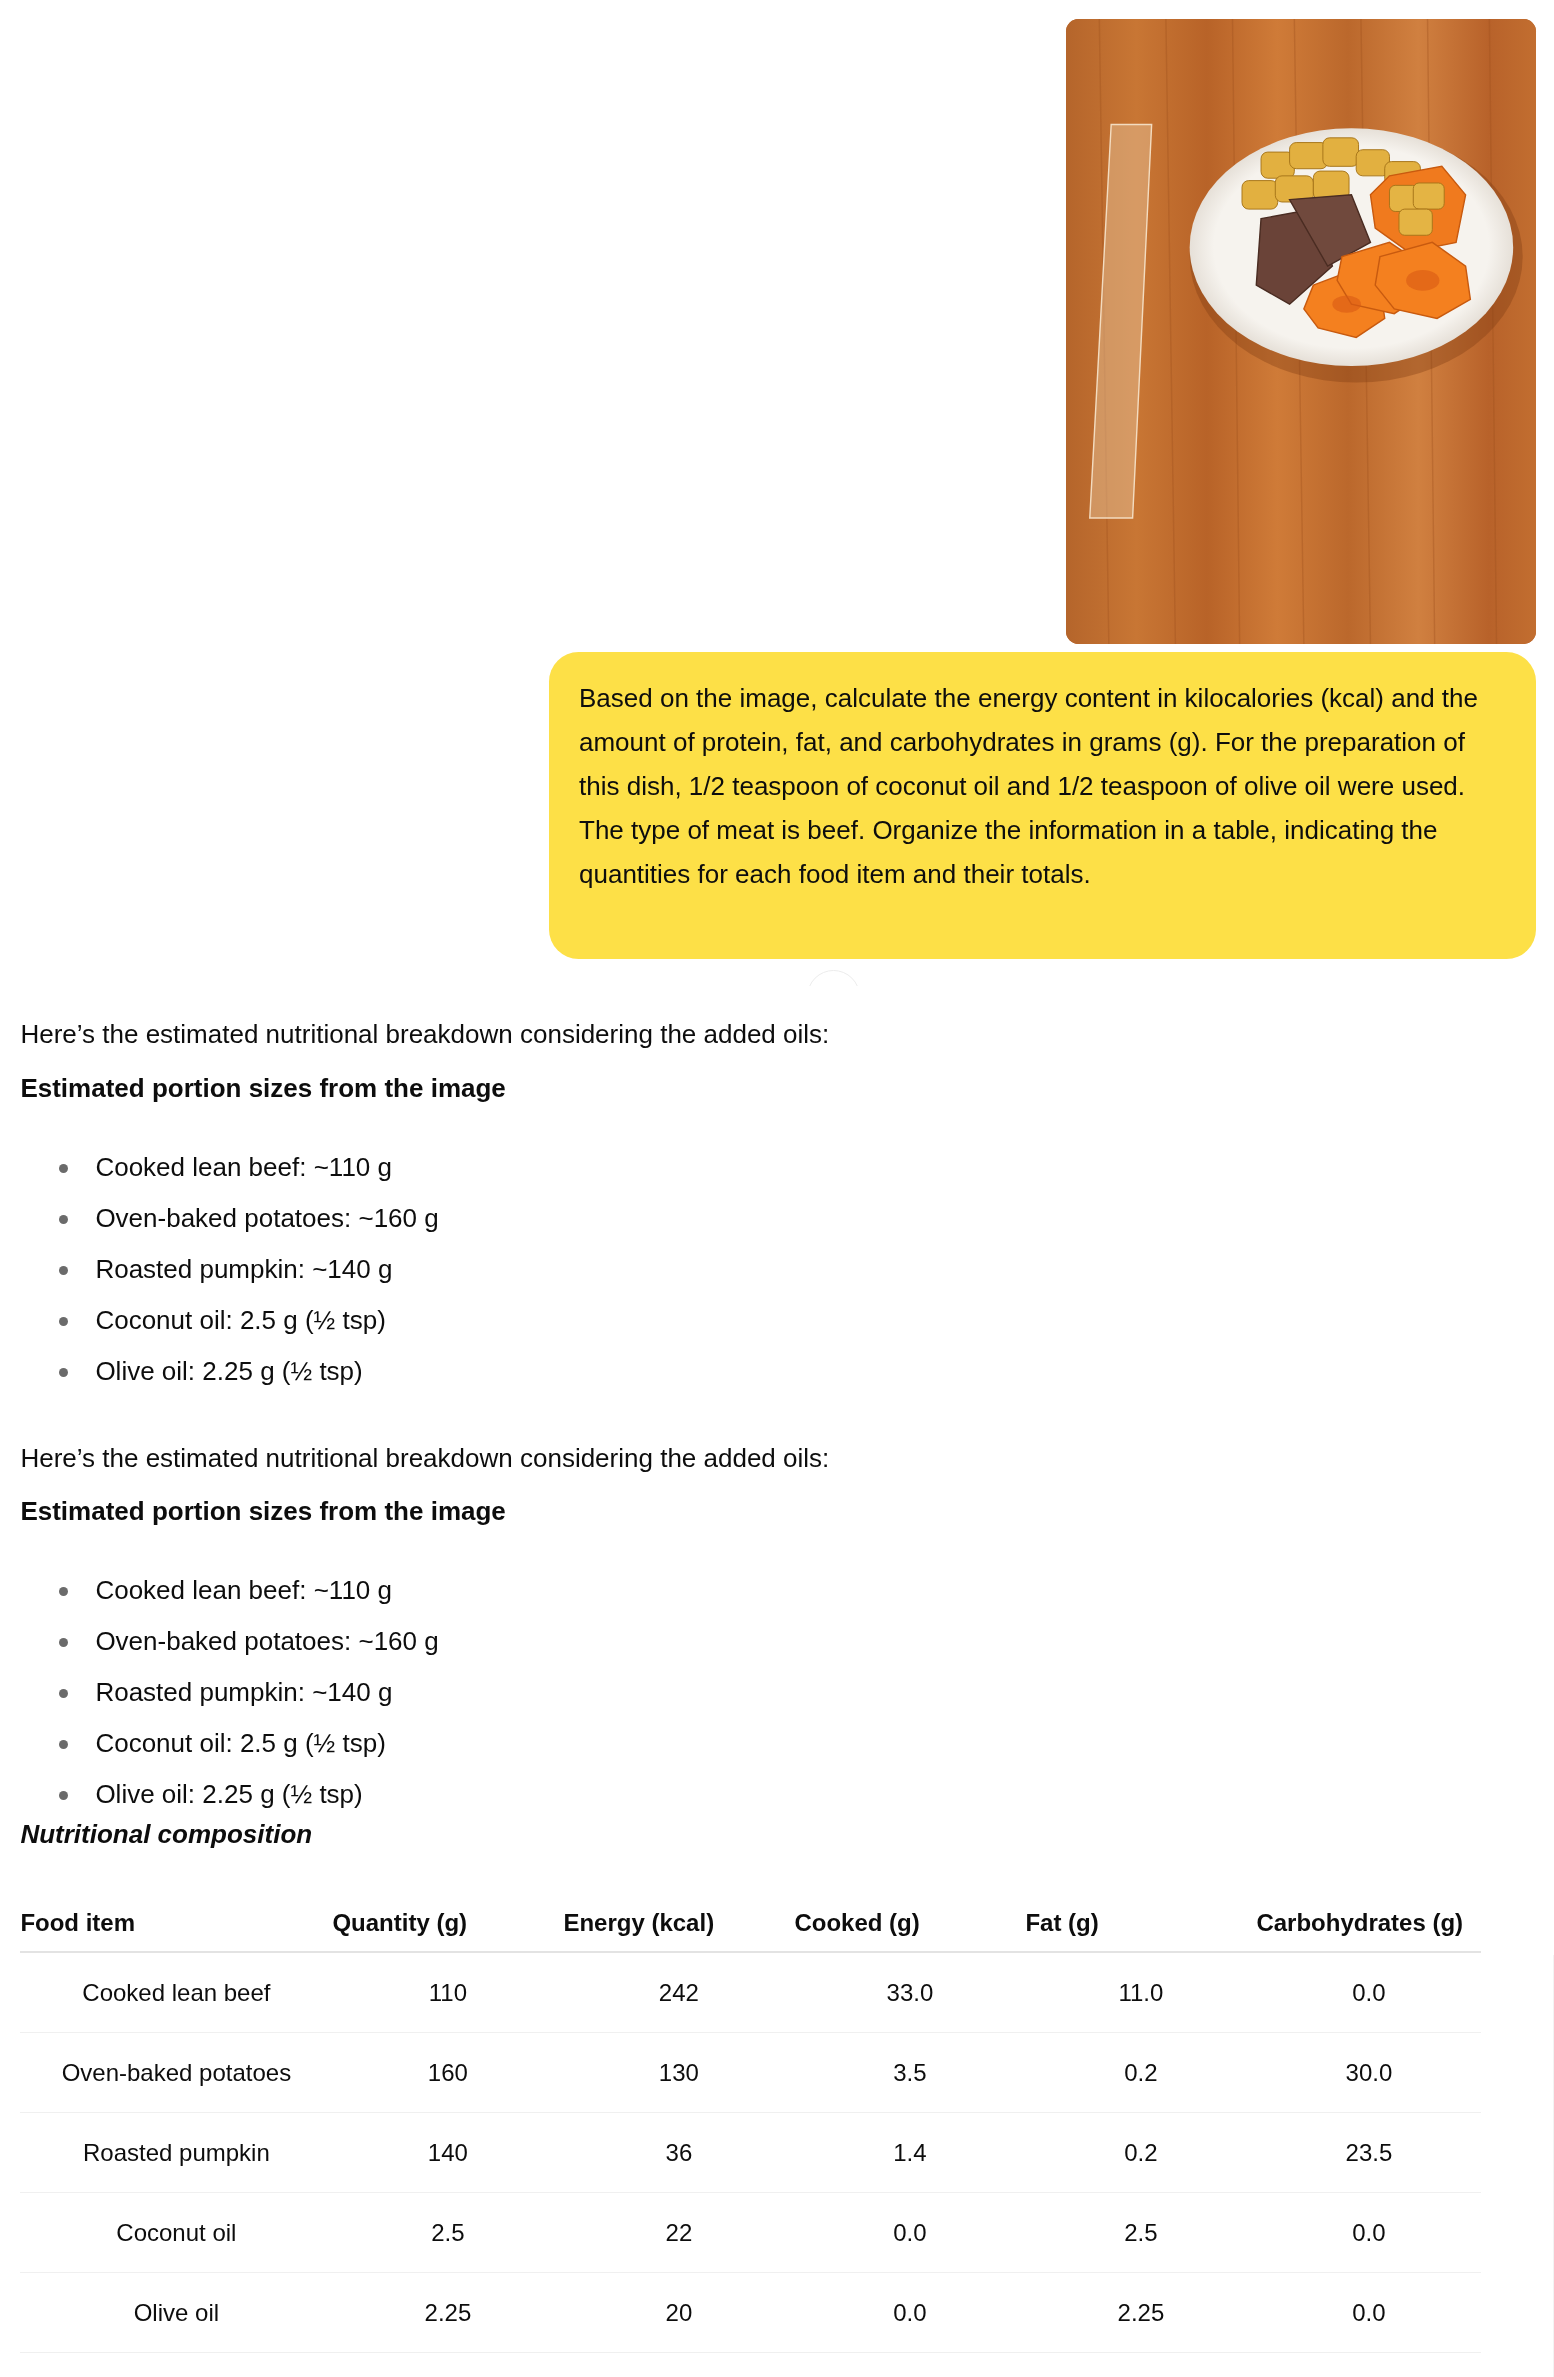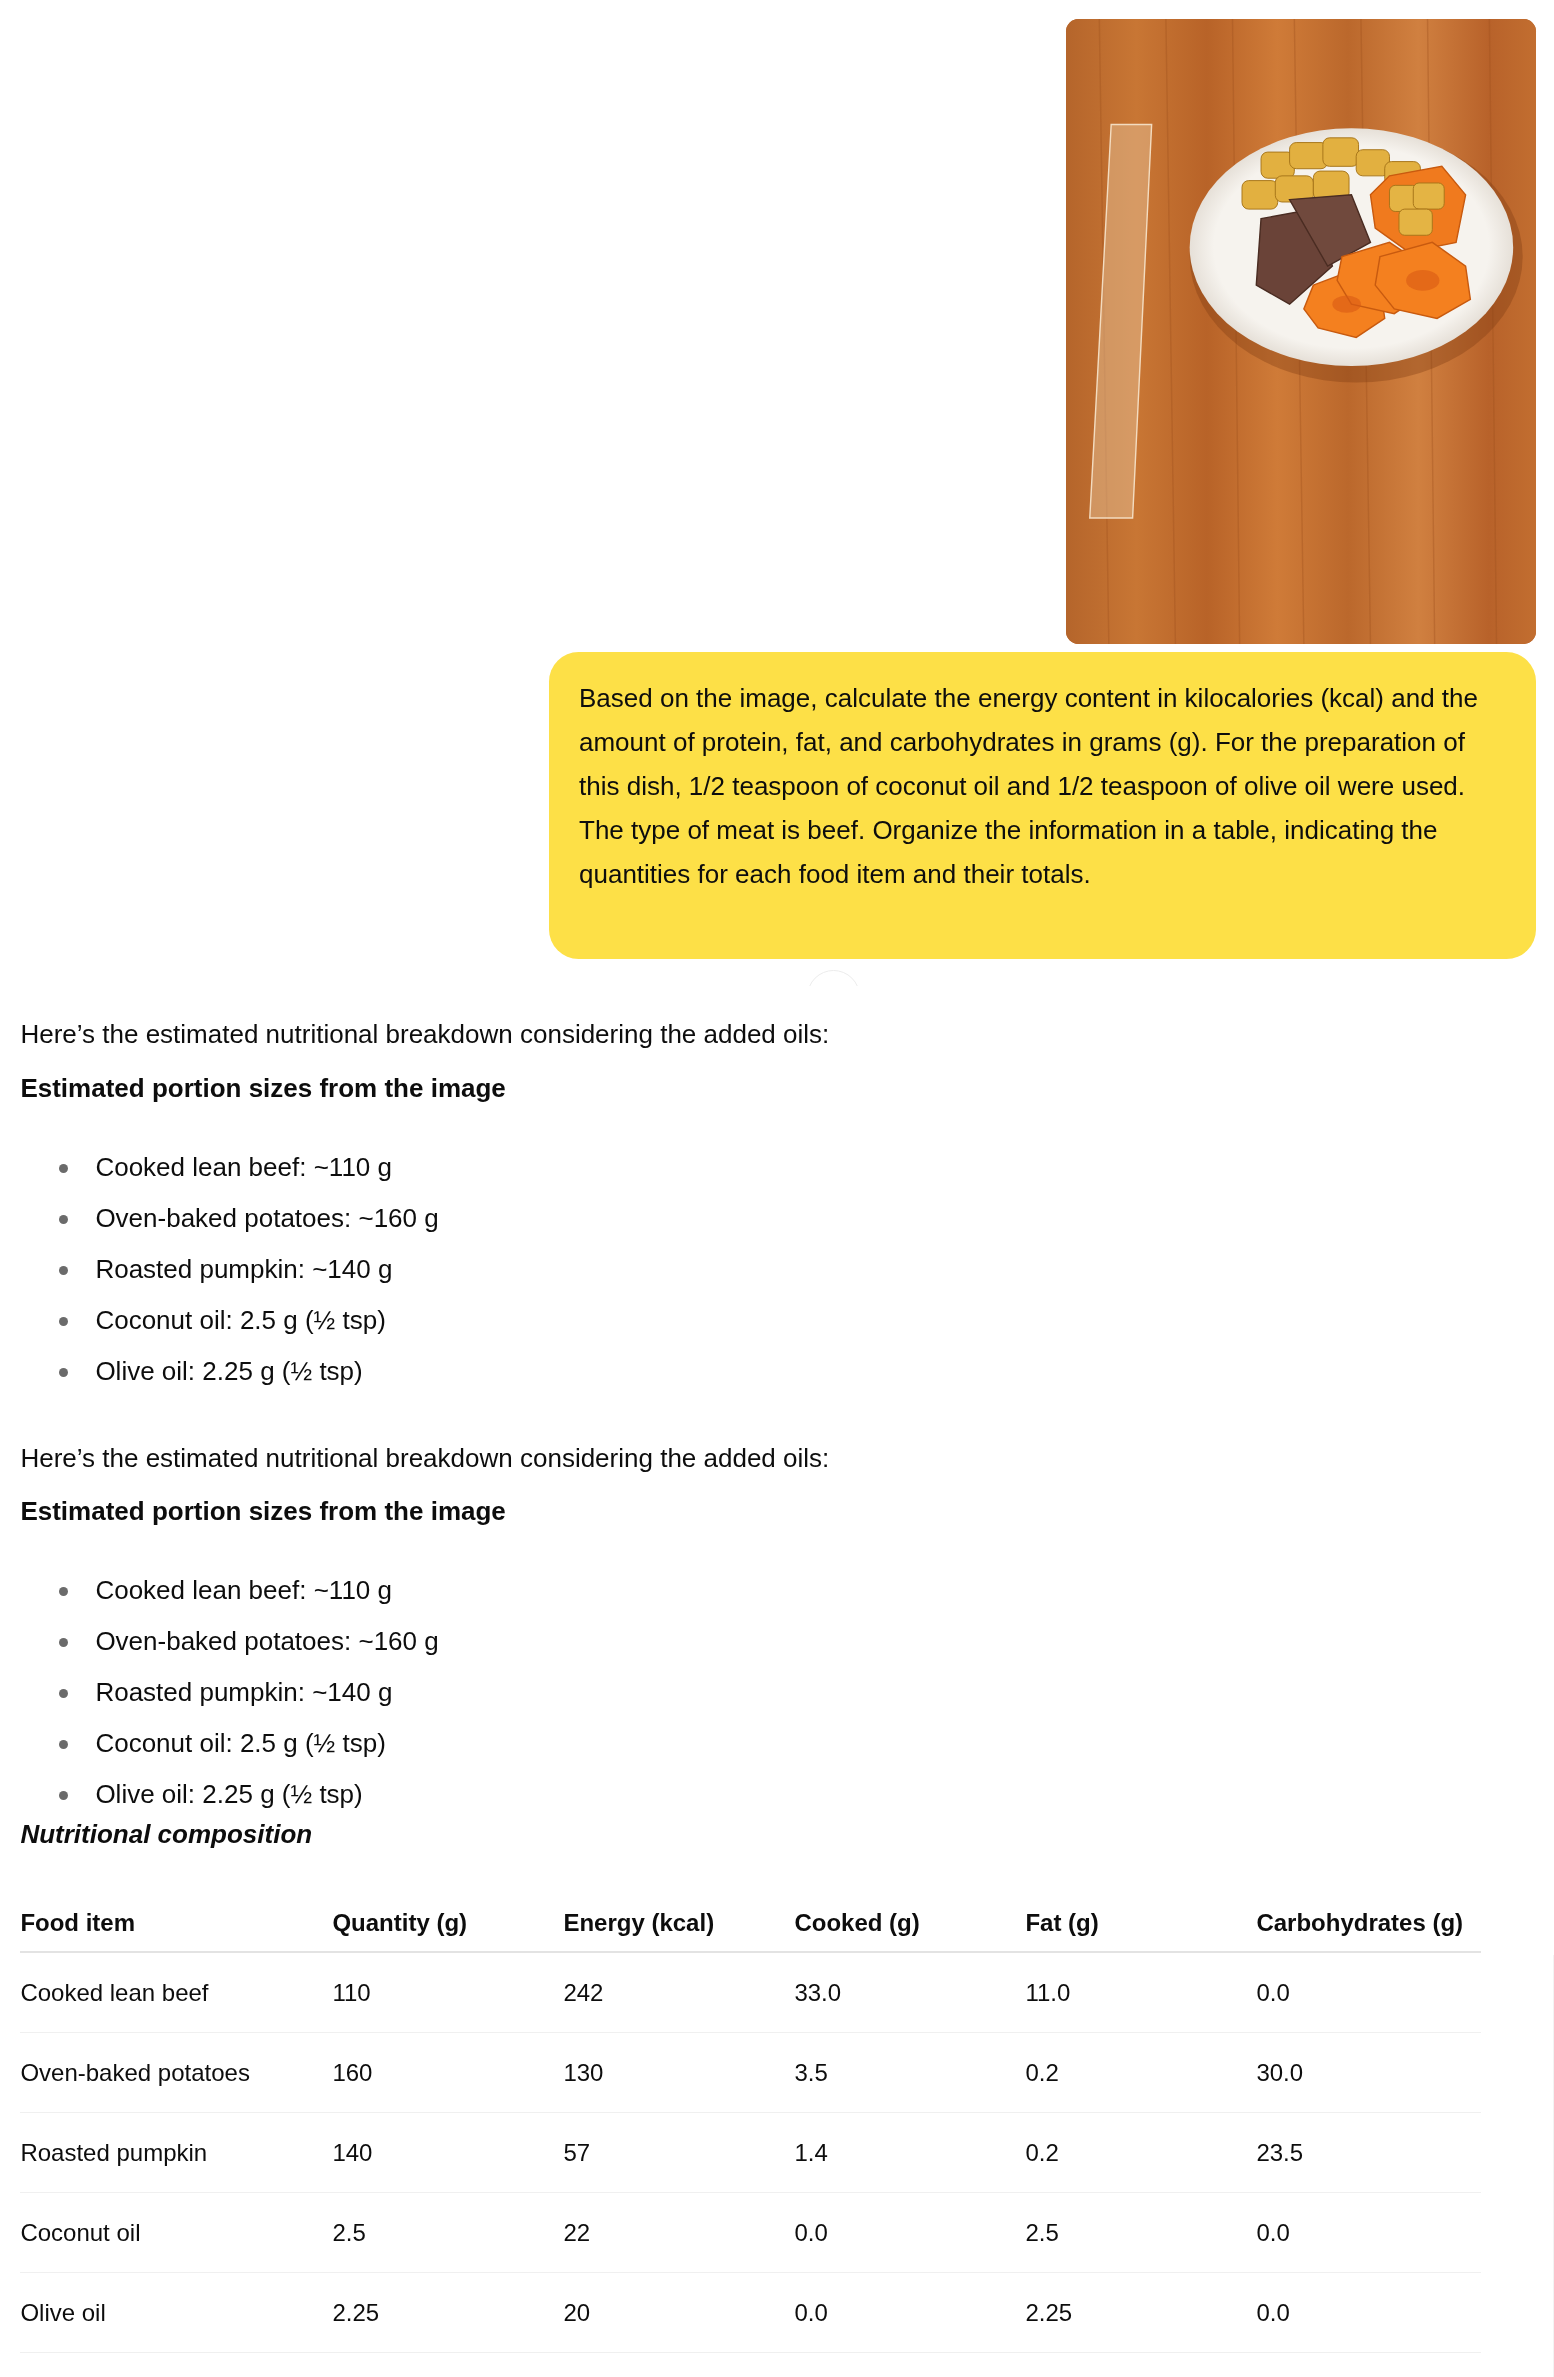--- a/index.html
+++ b/index.html
@@ -121,21 +121,21 @@
   .nutri-table th {
     text-align: left;
     font-weight: 700;
     height: 56px;
     vertical-align: middle;
     padding: 0;
     border-bottom: 2.9px solid #e3e3e3;
     white-space: nowrap;
   }
   .nutri-table td {
-    text-align: left;
+    text-align: center;
     font-weight: 400;
     height: 79px;
     padding: 0;
     vertical-align: middle;
     border-bottom: 1.9px solid #f0f0f0;
     white-space: nowrap;
     margin-top: 11px;
   }
   .nutri-table tr.total-row td {
     font-weight: 700;
@@ -287,21 +287,21 @@
         <td>Oven-baked potatoes</td>
         <td>160</td>
         <td>130</td>
         <td>3.5</td>
         <td>0.2</td>
         <td>30.0</td>
       </tr>
       <tr>
         <td>Roasted pumpkin</td>
         <td>140</td>
-        <td>57</td>
+        <td>36</td>
         <td>1.4</td>
         <td>0.2</td>
         <td>23.5</td>
       </tr>
       <tr>
         <td>Coconut oil</td>
         <td>2.5</td>
         <td>22</td>
         <td>0.0</td>
         <td>2.5</td>

